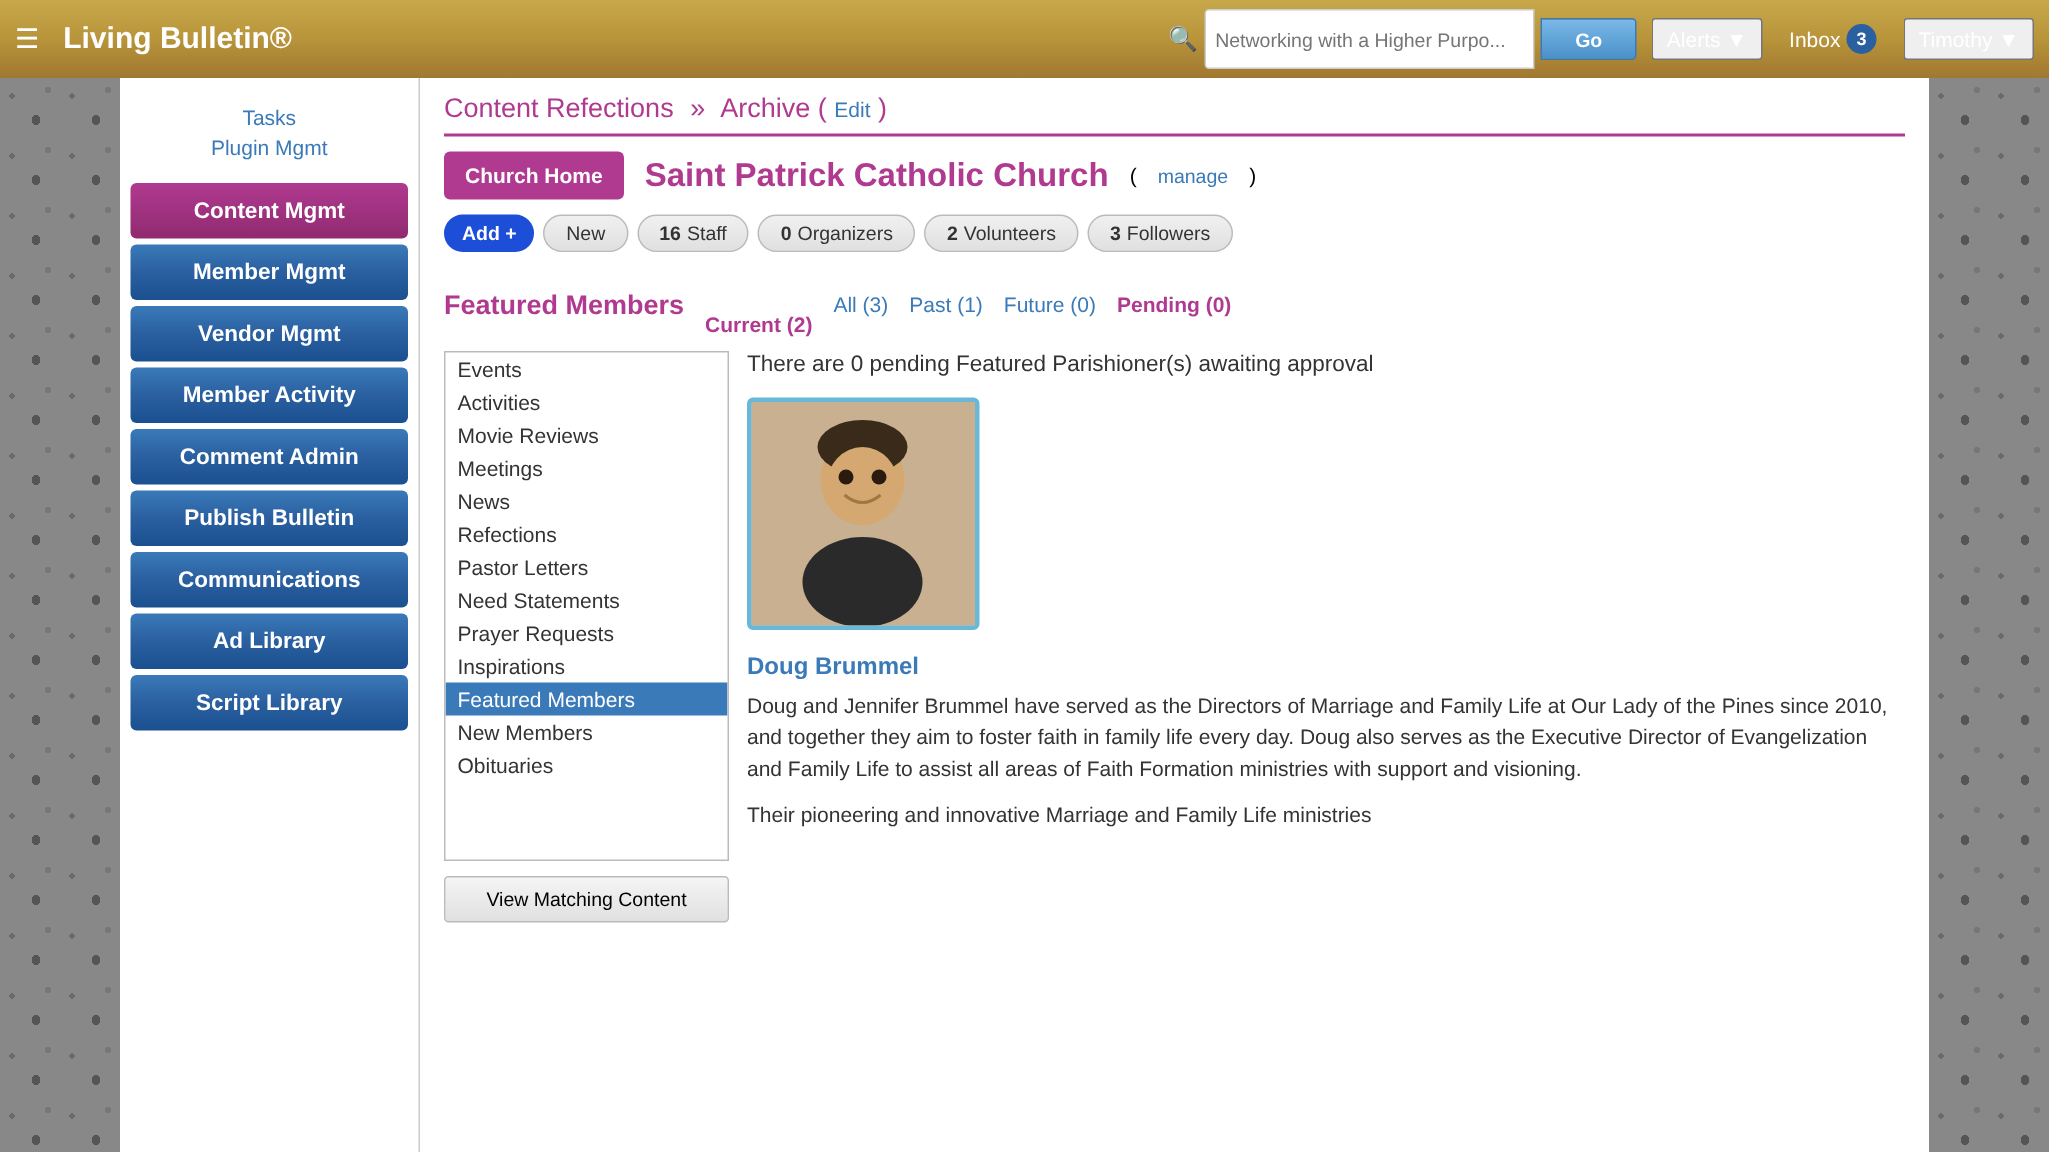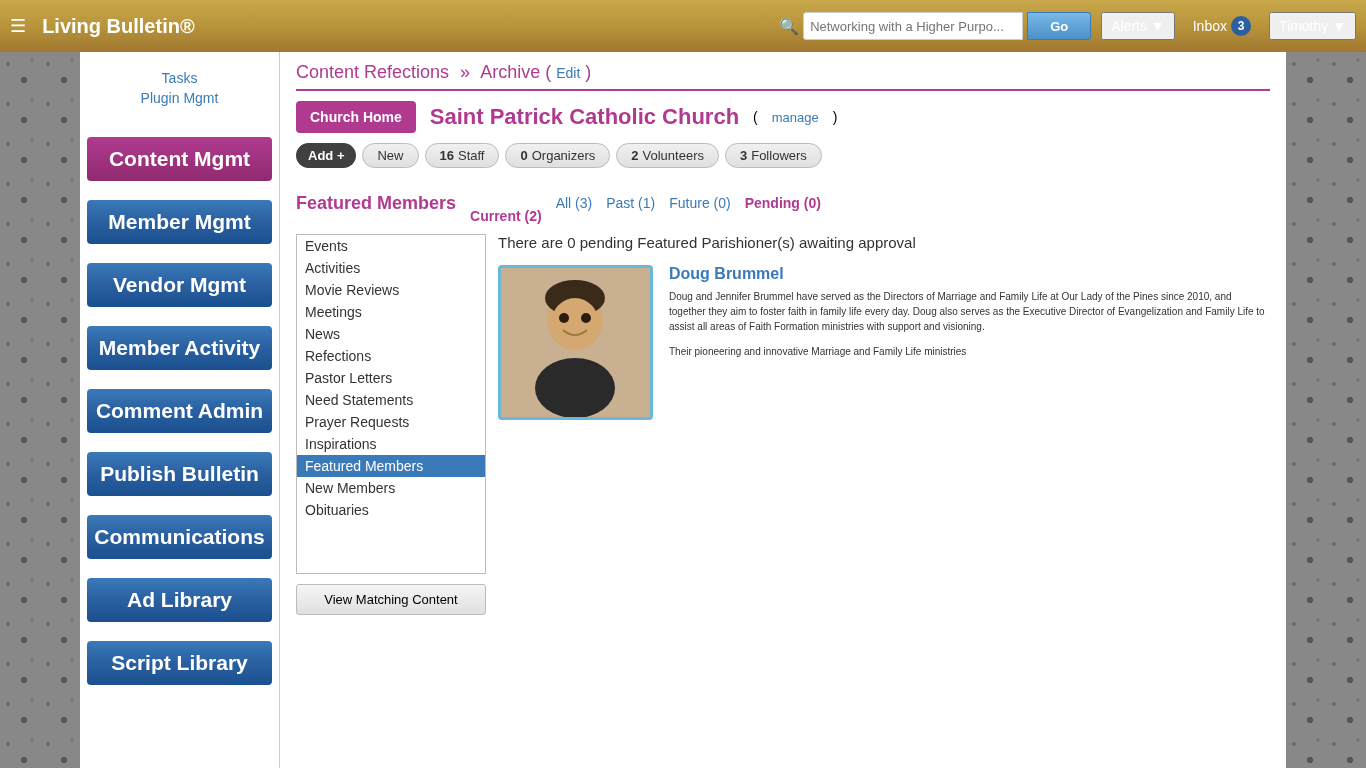--- a/index.html
+++ b/index.html
@@ -26,21 +26,21 @@
       font-weight: bold;
       margin-right: auto;
     }
     #header .search-area {
       display: flex;
       align-items: center;
       gap: 4px;
     }
     #header .search-input {
       width: 220px;
-      height: 28px;
+      height: 40px;
       border: 1px solid #ccc;
       border-radius: 3px 0 0 3px;
       padding: 4px 6px;
       font-size: 13px;
       color: #999;
     }
     #header .go-btn {
       height: 28px;
       padding: 0 22px;
       background: linear-gradient(to bottom, #7ab8e8, #4a90c8);
@@ -114,25 +114,25 @@
       display: block;
       color: #3a7ab8;
       text-decoration: none;
       font-size: 14px;
       padding: 2px 0;
     }
 
     .sidebar-btn {
       display: block;
       width: 185px;
-      margin: 19px auto;
+      margin: 4px auto;
       padding: 10px 6px;
       background: linear-gradient(to bottom, #3a7ab8, #2a5fa0, #1a4f90);
       color: white;
-      font-size: 21px;
+      font-size: 15px;
       font-weight: bold;
       text-align: center;
       border: none;
       border-radius: 4px;
       cursor: pointer;
       text-decoration: none;
     }
     .sidebar-btn.active {
       background: linear-gradient(to bottom, #b03a90, #902a70);
     }
@@ -197,21 +197,21 @@
 
     
     .stats-bar {
       display: flex;
       align-items: center;
       gap: 6px;
       margin-bottom: 14px;
       flex-wrap: wrap;
     }
     .stats-add-btn {
-      background: #404040;
+      background: #1d4ed8;
       color: white;
       font-size: 13px;
       font-weight: bold;
       padding: 5px 12px;
       border: none;
       border-radius: 20px;
       cursor: pointer;
     }
     .stats-pill {
       background: linear-gradient(to bottom, #f0f0f0, #e0e0e0);
@@ -297,20 +297,21 @@
     }
     .pending-msg {
       font-size: 15px;
       color: #333;
       margin-bottom: 14px;
     }
     .member-card {
       display: flex;
       gap: 16px;
       align-items: flex-start;
+      flex-direction: column;
     }
     .member-photo {
       width: 155px;
       height: 155px;
       border: 3px solid #6ab8d8;
       border-radius: 4px;
       background: #d0c0b0;
       flex-shrink: 0;
       overflow: hidden;
       display: flex;
@@ -321,21 +322,21 @@
     .member-bio {
       flex: 1;
     }
     .member-name {
       font-size: 16px;
       color: #3a7ab8;
       text-decoration: none;
       font-weight: bold;
     }
     .member-text {
-      font-size: 10px;
+      font-size: 14px;
       color: #333;
       line-height: 1.5;
       margin-top: 6px;
     }
   </style>
 </head>
 <body>
 
 <div id="header">
   <span class="menu-icon">☰</span>

